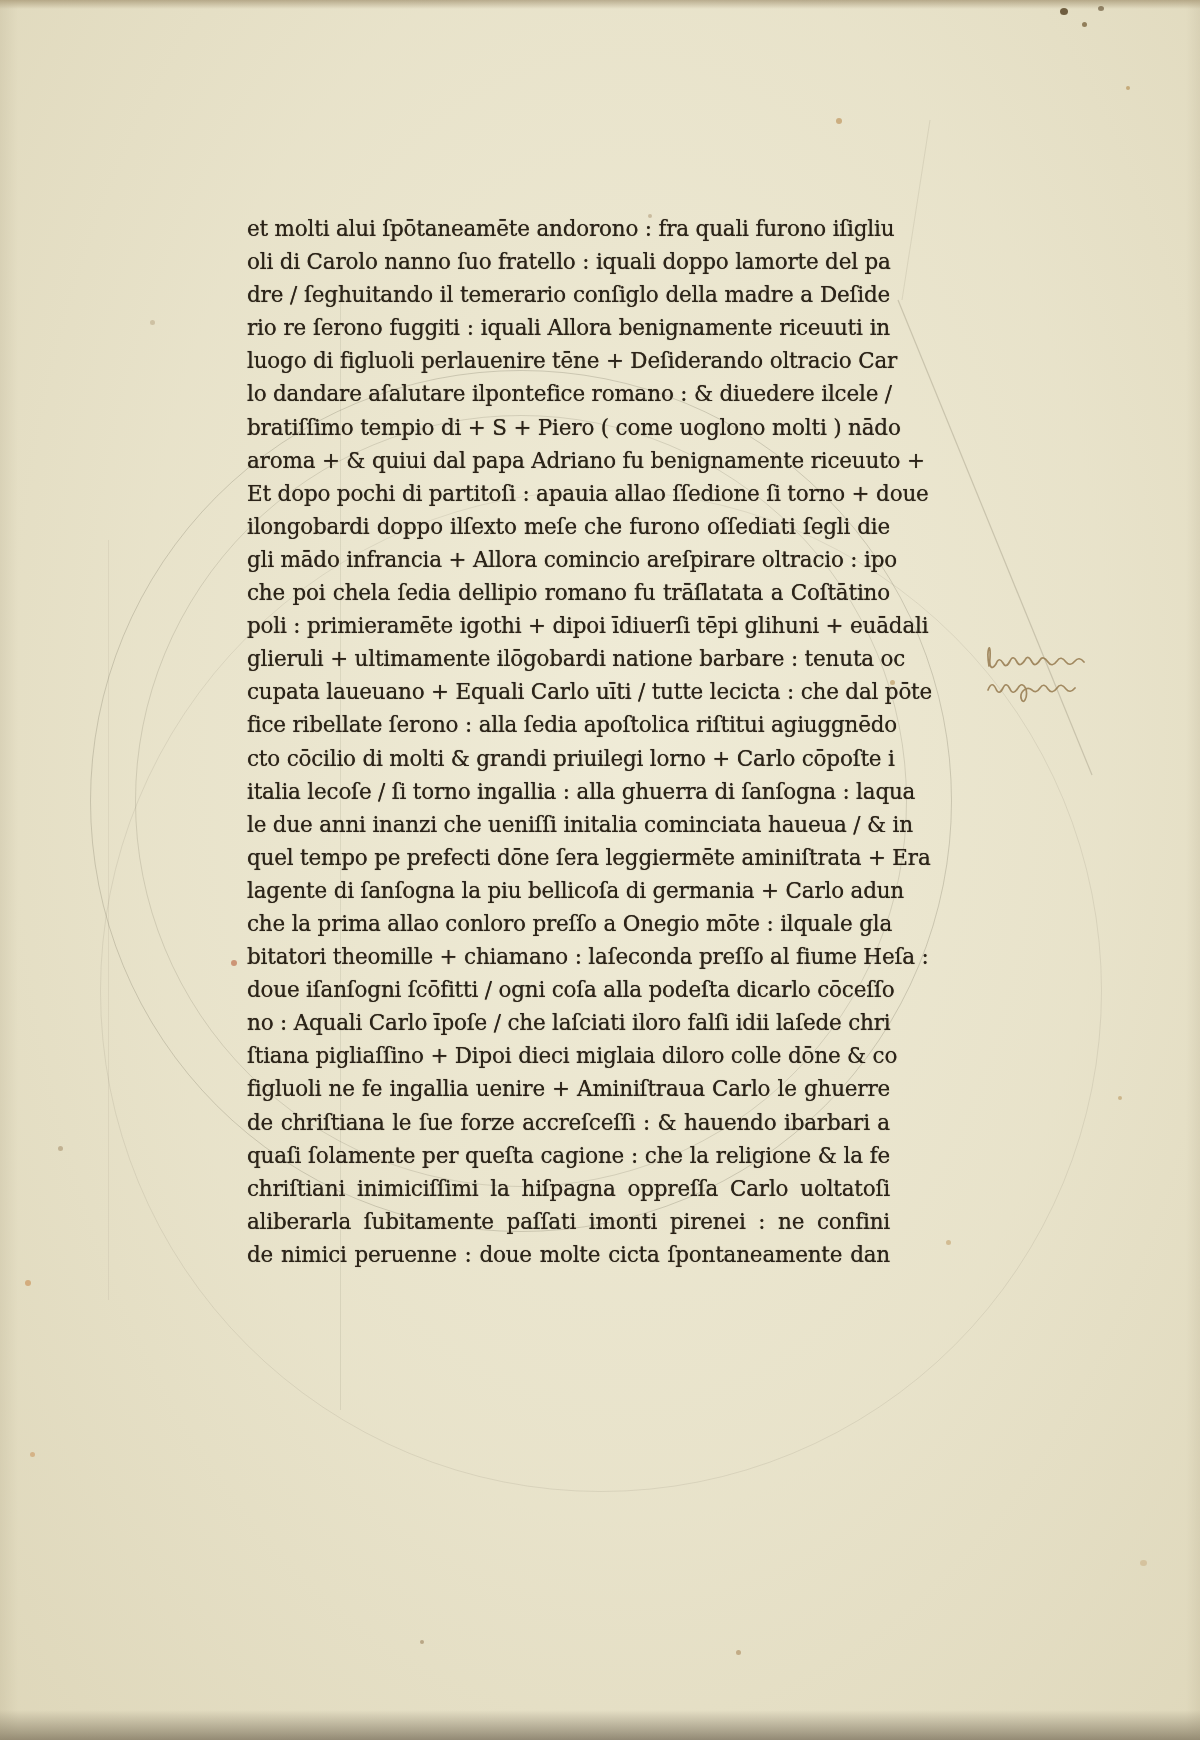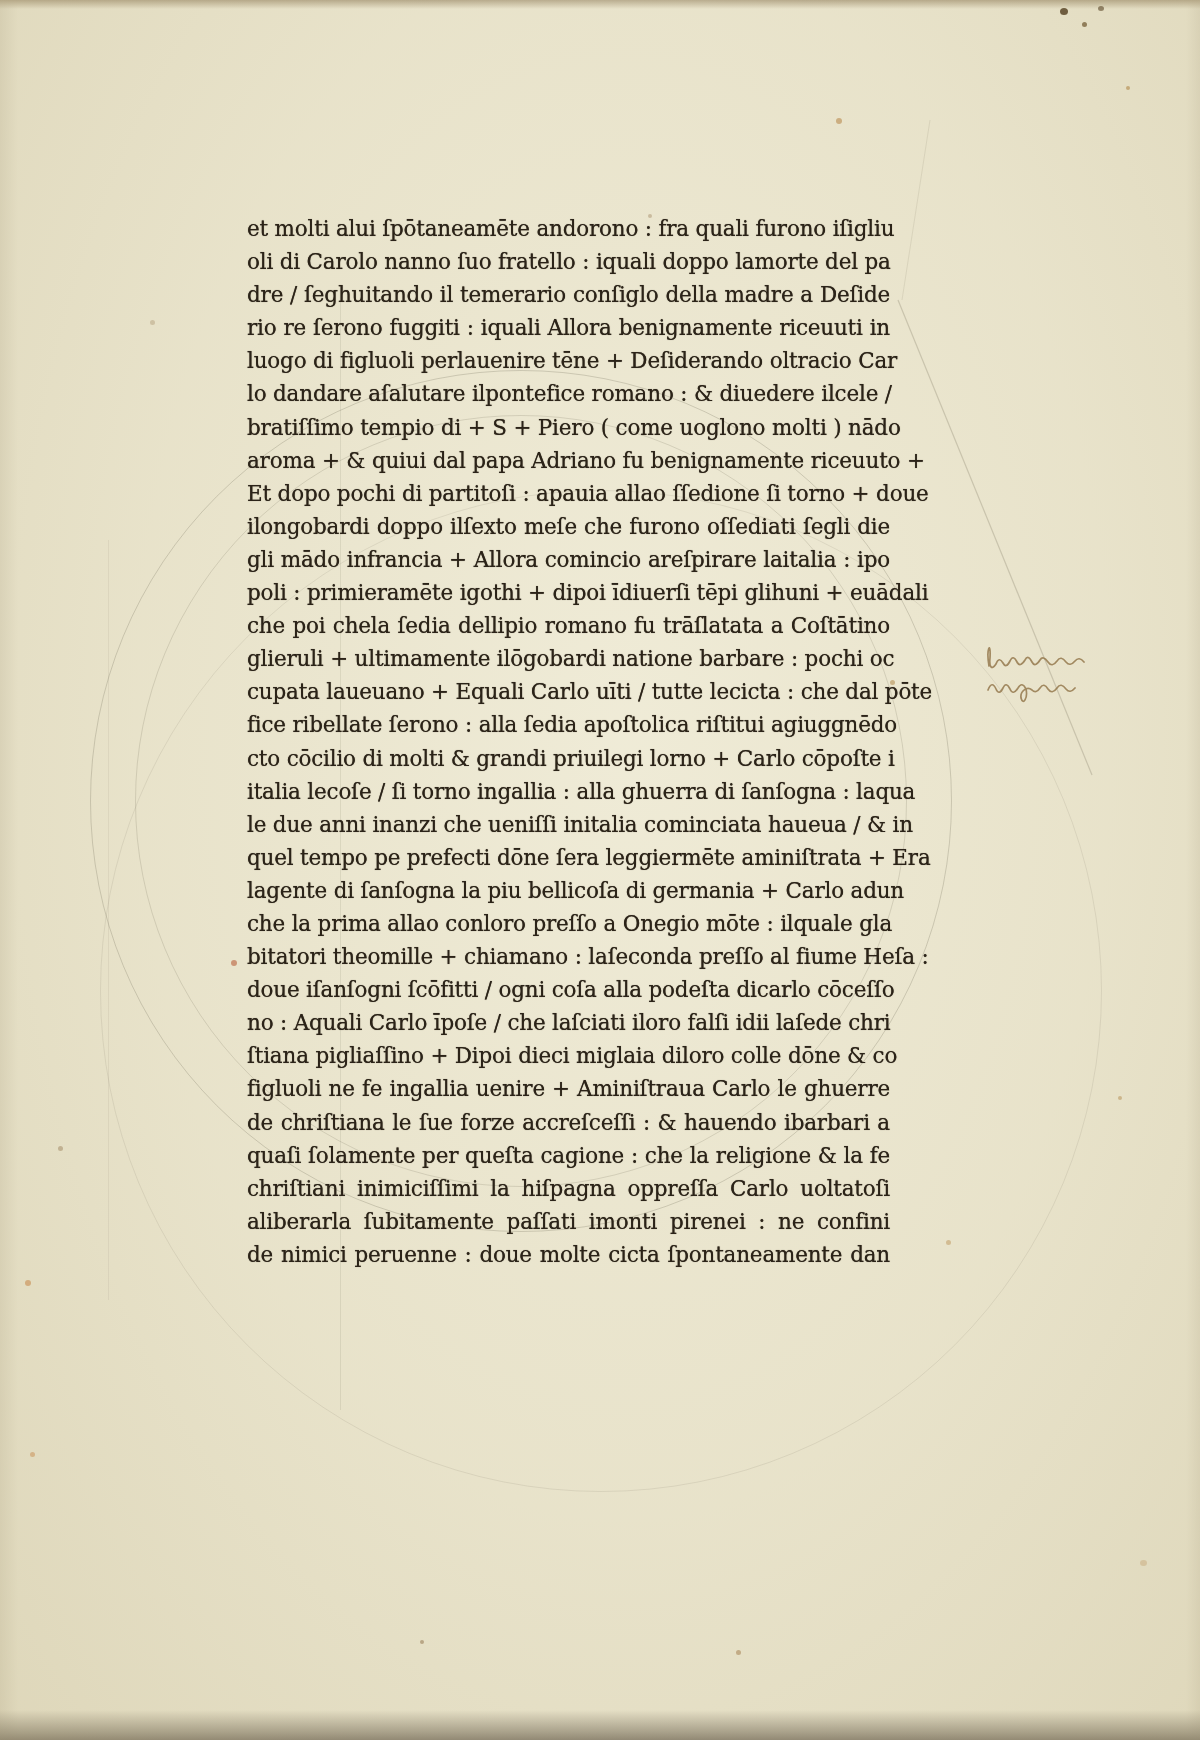--- a/index.html
+++ b/index.html
@@ -67,24 +67,24 @@
       <div class="tline">et molti alui ſpōtaneamēte andorono : fra quali furono iſigliu</div>
       <div class="tline">oli di Carolo nanno ſuo fratello : iquali doppo lamorte del pa</div>
       <div class="tline">dre / ſeghuitando il temerario conſiglo della madre a Deſide</div>
       <div class="tline">rio re ſerono fuggiti : iquali Allora benignamente riceuuti in</div>
       <div class="tline">luogo di figluoli perlauenire tēne + Deſiderando oltracio Car</div>
       <div class="tline">lo dandare aſalutare ilpontefice romano : &amp; diuedere ilcele /</div>
       <div class="tline">bratiſſimo tempio di + S + Piero ( come uoglono molti ) nādo</div>
       <div class="tline">aroma + &amp; quiui dal papa Adriano fu benignamente riceuuto +</div>
       <div class="tline">Et dopo pochi di partitoſi : apauia allao ſſedione ſi torno + doue</div>
       <div class="tline">ilongobardi doppo ilſexto meſe che furono oſſediati ſegli die</div>
-      <div class="tline">gli mādo infrancia + Allora comincio areſpirare laitalia : ipo</div>
+      <div class="tline">gli mādo infrancia + Allora comincio areſpirare oltracio : ipo</div>
+      <div class="tline">che poi chela ſedia dellipio romano fu trāſlatata a Coſtātino</div>
       <div class="tline">poli : primieramēte igothi + dipoi īdiuerſi tēpi glihuni + euādali</div>
-      <div class="tline">che poi chela ſedia dellipio romano fu trāſlatata a Coſtātino</div>
-      <div class="tline">glieruli + ultimamente ilōgobardi natione barbare : pochi oc</div>
+      <div class="tline">glieruli + ultimamente ilōgobardi natione barbare : tenuta oc</div>
       <div class="tline">cupata laueuano + Equali Carlo uīti / tutte lecicta : che dal pōte</div>
       <div class="tline">fice ribellate ſerono : alla ſedia apoſtolica riſtitui agiuggnēdo</div>
       <div class="tline">cto cōcilio di molti &amp; grandi priuilegi lorno + Carlo cōpoſte i</div>
       <div class="tline">italia lecoſe / ſi torno ingallia : alla ghuerra di ſanſogna : laqua</div>
       <div class="tline">le due anni inanzi che ueniſſi initalia cominciata haueua / &amp; in</div>
       <div class="tline">quel tempo pe prefecti dōne ſera leggiermēte aminiſtrata + Era</div>
       <div class="tline">lagente di ſanſogna la piu bellicoſa di germania + Carlo adun</div>
       <div class="tline">che la prima allao conloro preſſo a Onegio mōte : ilquale gla</div>
       <div class="tline">bitatori theomille + chiamano : laſeconda preſſo al fiume Heſa :</div>
       <div class="tline">doue iſanſogni ſcōfitti / ogni coſa alla podeſta dicarlo cōceſſo</div>

